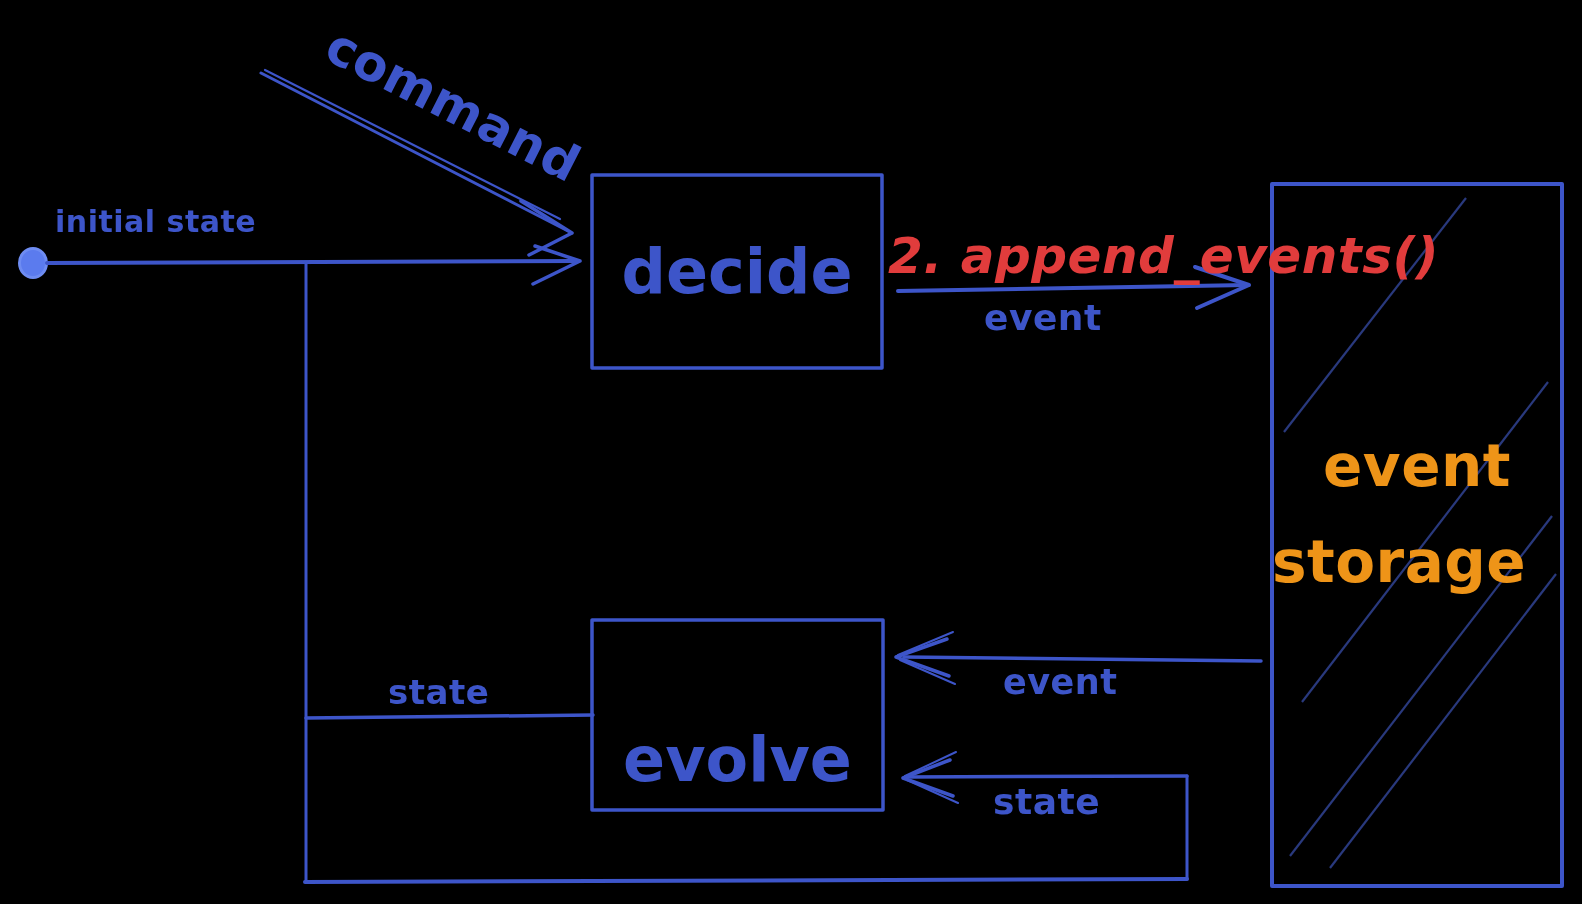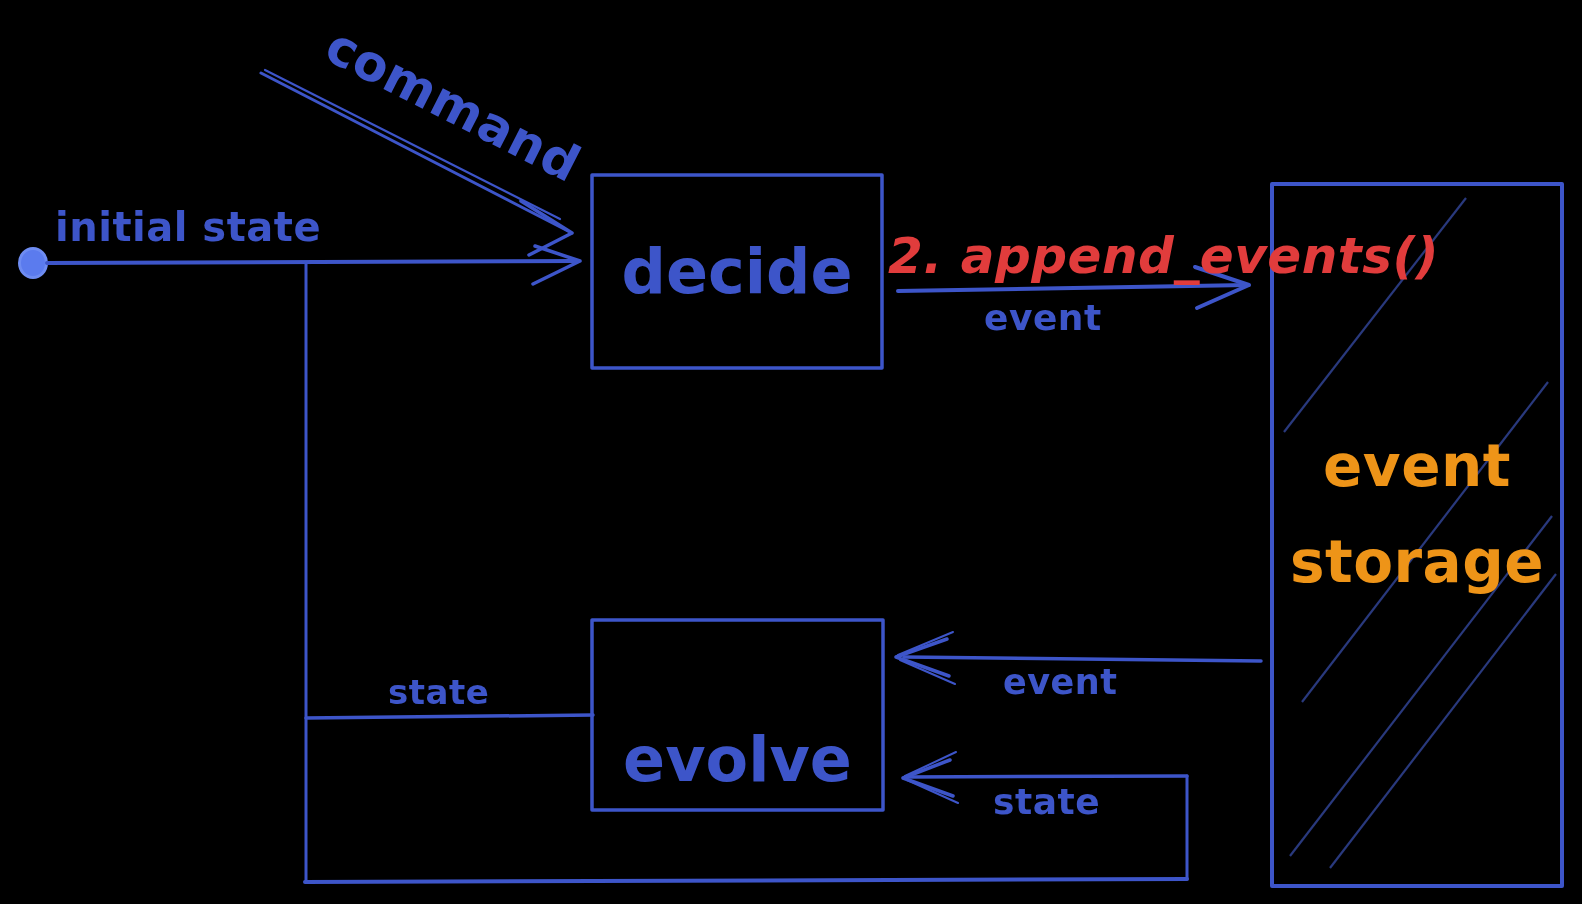--- a/index.html
+++ b/index.html
@@ -47,31 +47,31 @@
     position: absolute;
     display: flex;
     align-items: center;
     justify-content: center;
     color: var(--blue);
     font-weight: bold;
   }
   
   #lbl-command      { left: 317px; top: 66px;  width: 232px; text-align: center;
                       font-size: 50px; transform: rotate(27deg); }
-  #lbl-initial      { left: 55px;  top: 204px; font-size: 40px; }
+  #lbl-initial      { left: 55px;  top: 204px; font-size: 30px; }
   #lbl-decide       { left: 592px; top: 175px; width: 290px; height: 193px; font-size: 62px; }
   #lbl-evolve       { left: 592px; top: 620px; width: 291px; height: 190px; font-size: 62px; margin-top: 44px; }
   #lbl-append       { left: 888px; top: 227px; font-size: 50px; font-style: italic; }
   #lbl-event-top    { left: 984px; top: 297px; font-size: 36px; }
   #lbl-get          { left: 938px; top: 599px; font-size: 38px; }
   #lbl-event-bottom { left: 1003px;top: 662px; font-size: 35px; }
   #lbl-state-left   { left: 388px; top: 672px; font-size: 34px; }
   #lbl-state-loop   { left: 993px; top: 781px; font-size: 36px; }
   #lbl-storage-1    { left: 1272px;top: 432px; width: 290px; text-align: center; font-size: 58px; }
-  #lbl-storage-2    { left: 1272px;top: 528px; width: 290px; text-align: center; font-size: 58px; }
+  #lbl-storage-2    { left: 1272px;top: 528px; width: 290px; font-size: 58px; }
 </style>
 </head>
 <body>
 
 <div id="canvas">
 
   <svg id="diagram-svg" width="1582" height="904" viewBox="0 0 1582 904">
     <defs>
       <pattern id="hatch" patternUnits="userSpaceOnUse" width="11" height="11">
         <path class="hatch-line" d="M-2 13 L13 -2" stroke-width="2.5" fill="none"></path>

